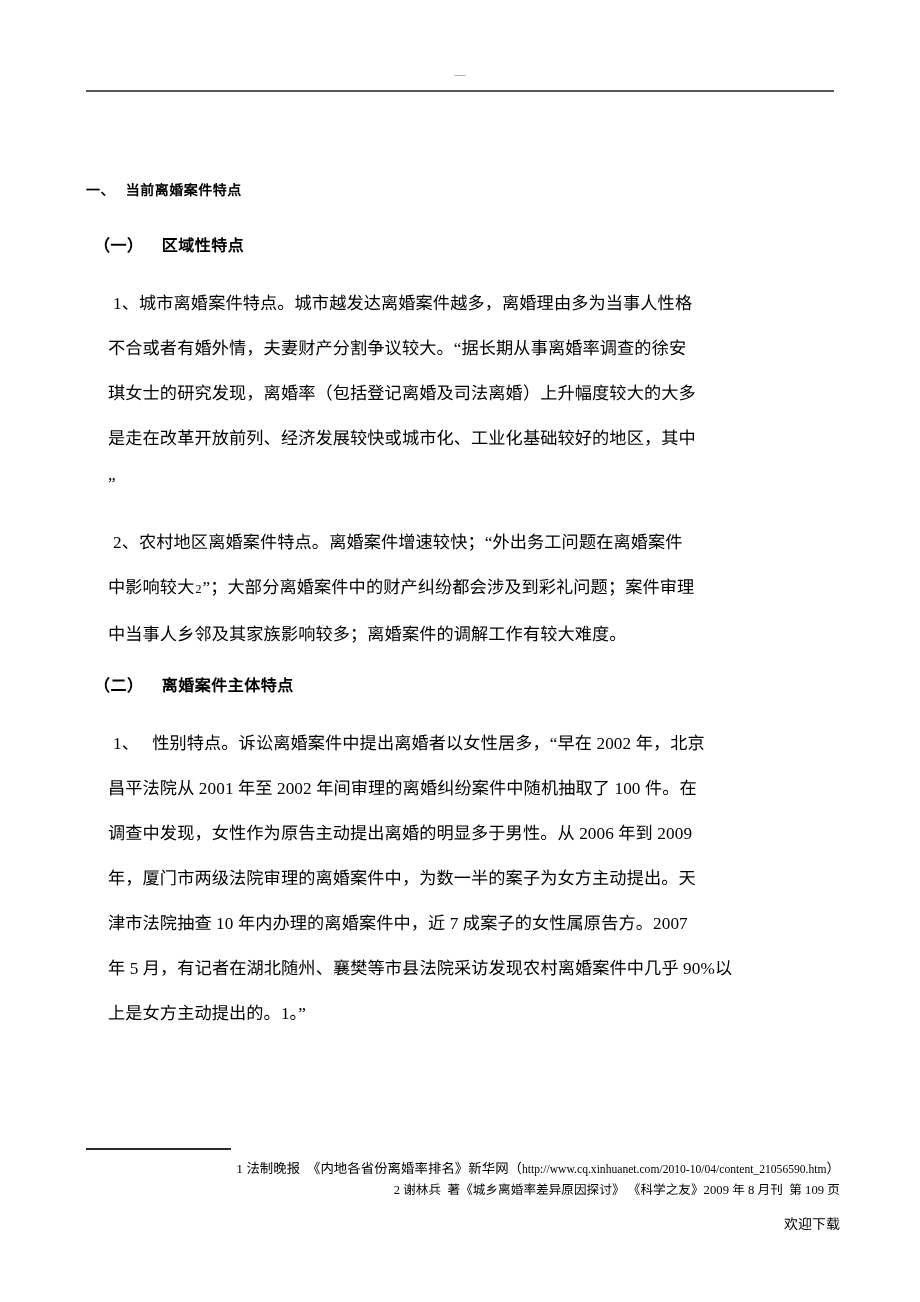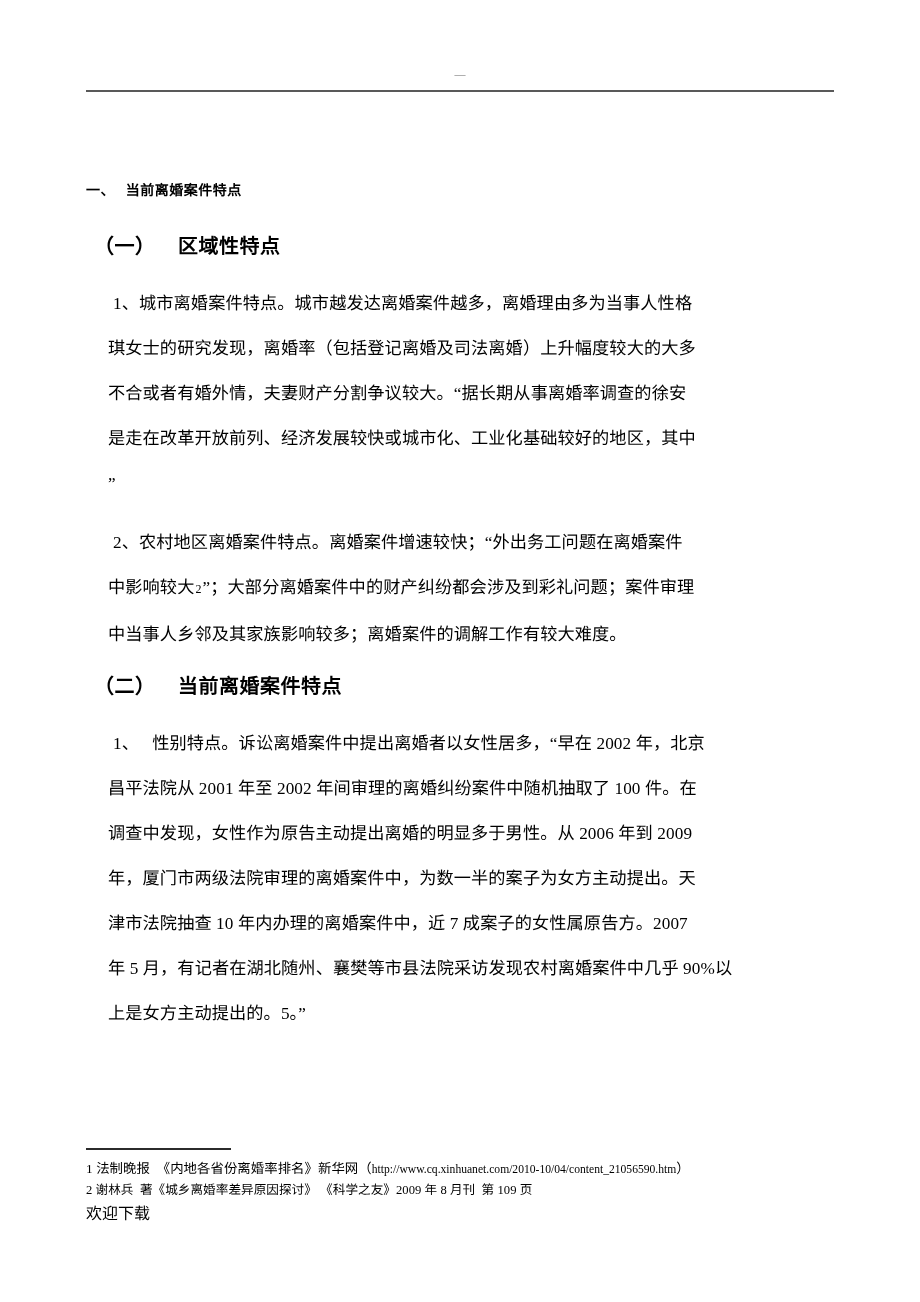--- a/index.html
+++ b/index.html
@@ -67,21 +67,21 @@
     font-size: 14px;
     line-height: 30px;
     margin: 0 0 26px 0;
     padding-left: 0px;
     letter-spacing: 0.5px;
     white-space: pre;
   }
   .h2 {
     font-family: "DejaVu Sans", "Liberation Sans", sans-serif;
     font-weight: bold;
-    font-size: 20px;
+    font-size: 16px;
     line-height: 30px;
     margin: 0 0 20px 0;
     padding-left: 8px;
     letter-spacing: 0.5px;
     white-space: pre;
   }
   .h2.tight-top { margin-top: 6px; }
 
   
   .para {
@@ -101,20 +101,21 @@
     vertical-align: baseline;
     padding: 0 1px;
   }
 
   
   .footnotes {
     position: absolute;
     left: 86px;
     top: 1148px;
     width: 754px;
+    text-align: right;
   }
   .fn-rule {
     width: 145px;
     height: 0;
     border-top: 2px solid #2b2b2b;
     margin: 0 0 8px 0;
   }
   .fn-line {
     font-size: 13.4px;
     line-height: 21px;
@@ -122,23 +123,23 @@
     letter-spacing: 0.05px;
   }
   .fn-url {
     font-size: 11.6px;
     letter-spacing: 0;
   }
   .fn-small {
     font-size: 12.6px;
   }
   .footer-note {
-    font-size: 16px;
+    font-size: 14px;
     line-height: 20px;
-    margin-top: 3px;
+    margin-top: 14px;
     white-space: pre;
   }
 </style>
 </head>
 <body>
 
 <div class="page">
 
   <div class="page-header">
     <div class="header-mark">—</div>
@@ -146,42 +147,42 @@
   </div>
 
   <div class="content">
 
     <h1 class="h1">一、  当前离婚案件特点</h1>
 
     <h2 class="h2">（一）   区域性特点</h2>
 
     <div class="para">
       <div class="line first">1、城市离婚案件特点。城市越发达离婚案件越多，离婚理由多为当事人性格</div>
+      <div class="line cont">不合或者有婚外情，夫妻财产分割争议较大。“据长期从事离婚率调查的徐安</div>
       <div class="line cont">琪女士的研究发现，离婚率（包括登记离婚及司法离婚）上升幅度较大的大多</div>
-      <div class="line cont">不合或者有婚外情，夫妻财产分割争议较大。“据长期从事离婚率调查的徐安</div>
       <div class="line cont">是走在改革开放前列、经济发展较快或城市化、工业化基础较好的地区，其中</div>
       <div class="line cont">”</div>
     </div>
 
     <div class="para">
       <div class="line first">2、农村地区离婚案件特点。离婚案件增速较快；“外出务工问题在离婚案件</div>
       <div class="line cont"><span>中影响较大</span><span class="sup">2</span><span>”；大部分离婚案件中的财产纠纷都会涉及到彩礼问题；案件审理</span></div>
       <div class="line cont">中当事人乡邻及其家族影响较多；离婚案件的调解工作有较大难度。</div>
     </div>
 
-    <h2 class="h2 tight-top">（二）   当前离婚案件特点</h2>
+    <h2 class="h2 tight-top">（二）   离婚案件主体特点</h2>
 
     <div class="para">
       <div class="line first">1、   性别特点。诉讼离婚案件中提出离婚者以女性居多，“早在 2002 年，北京</div>
       <div class="line cont">昌平法院从 2001 年至 2002 年间审理的离婚纠纷案件中随机抽取了 100 件。在</div>
       <div class="line cont">调查中发现，女性作为原告主动提出离婚的明显多于男性。从 2006 年到 2009</div>
       <div class="line cont">年，厦门市两级法院审理的离婚案件中，为数一半的案子为女方主动提出。天</div>
       <div class="line cont">津市法院抽查 10 年内办理的离婚案件中，近 7 成案子的女性属原告方。2007</div>
       <div class="line cont">年 5 月，有记者在湖北随州、襄樊等市县法院采访发现农村离婚案件中几乎 90%以</div>
-      <div class="line cont">上是女方主动提出的。5。”</div>
+      <div class="line cont">上是女方主动提出的。1。”</div>
     </div>
 
   </div>
 
   <div class="footnotes">
     <div class="fn-rule"></div>
 
     <div class="fn-line"><span>1</span><span> 法制晚报  《内地各省份离婚率排名》新华网（</span><span class="fn-url">http://www.cq.xinhuanet.com/2010-10/04/content_21056590.htm</span><span>）</span></div>
 
     <div class="fn-line fn-small"><span>2</span><span> 谢林兵  著《城乡离婚率差异原因探讨》 《科学之友》2009 年 8 月刊  第 109 页</span></div>

